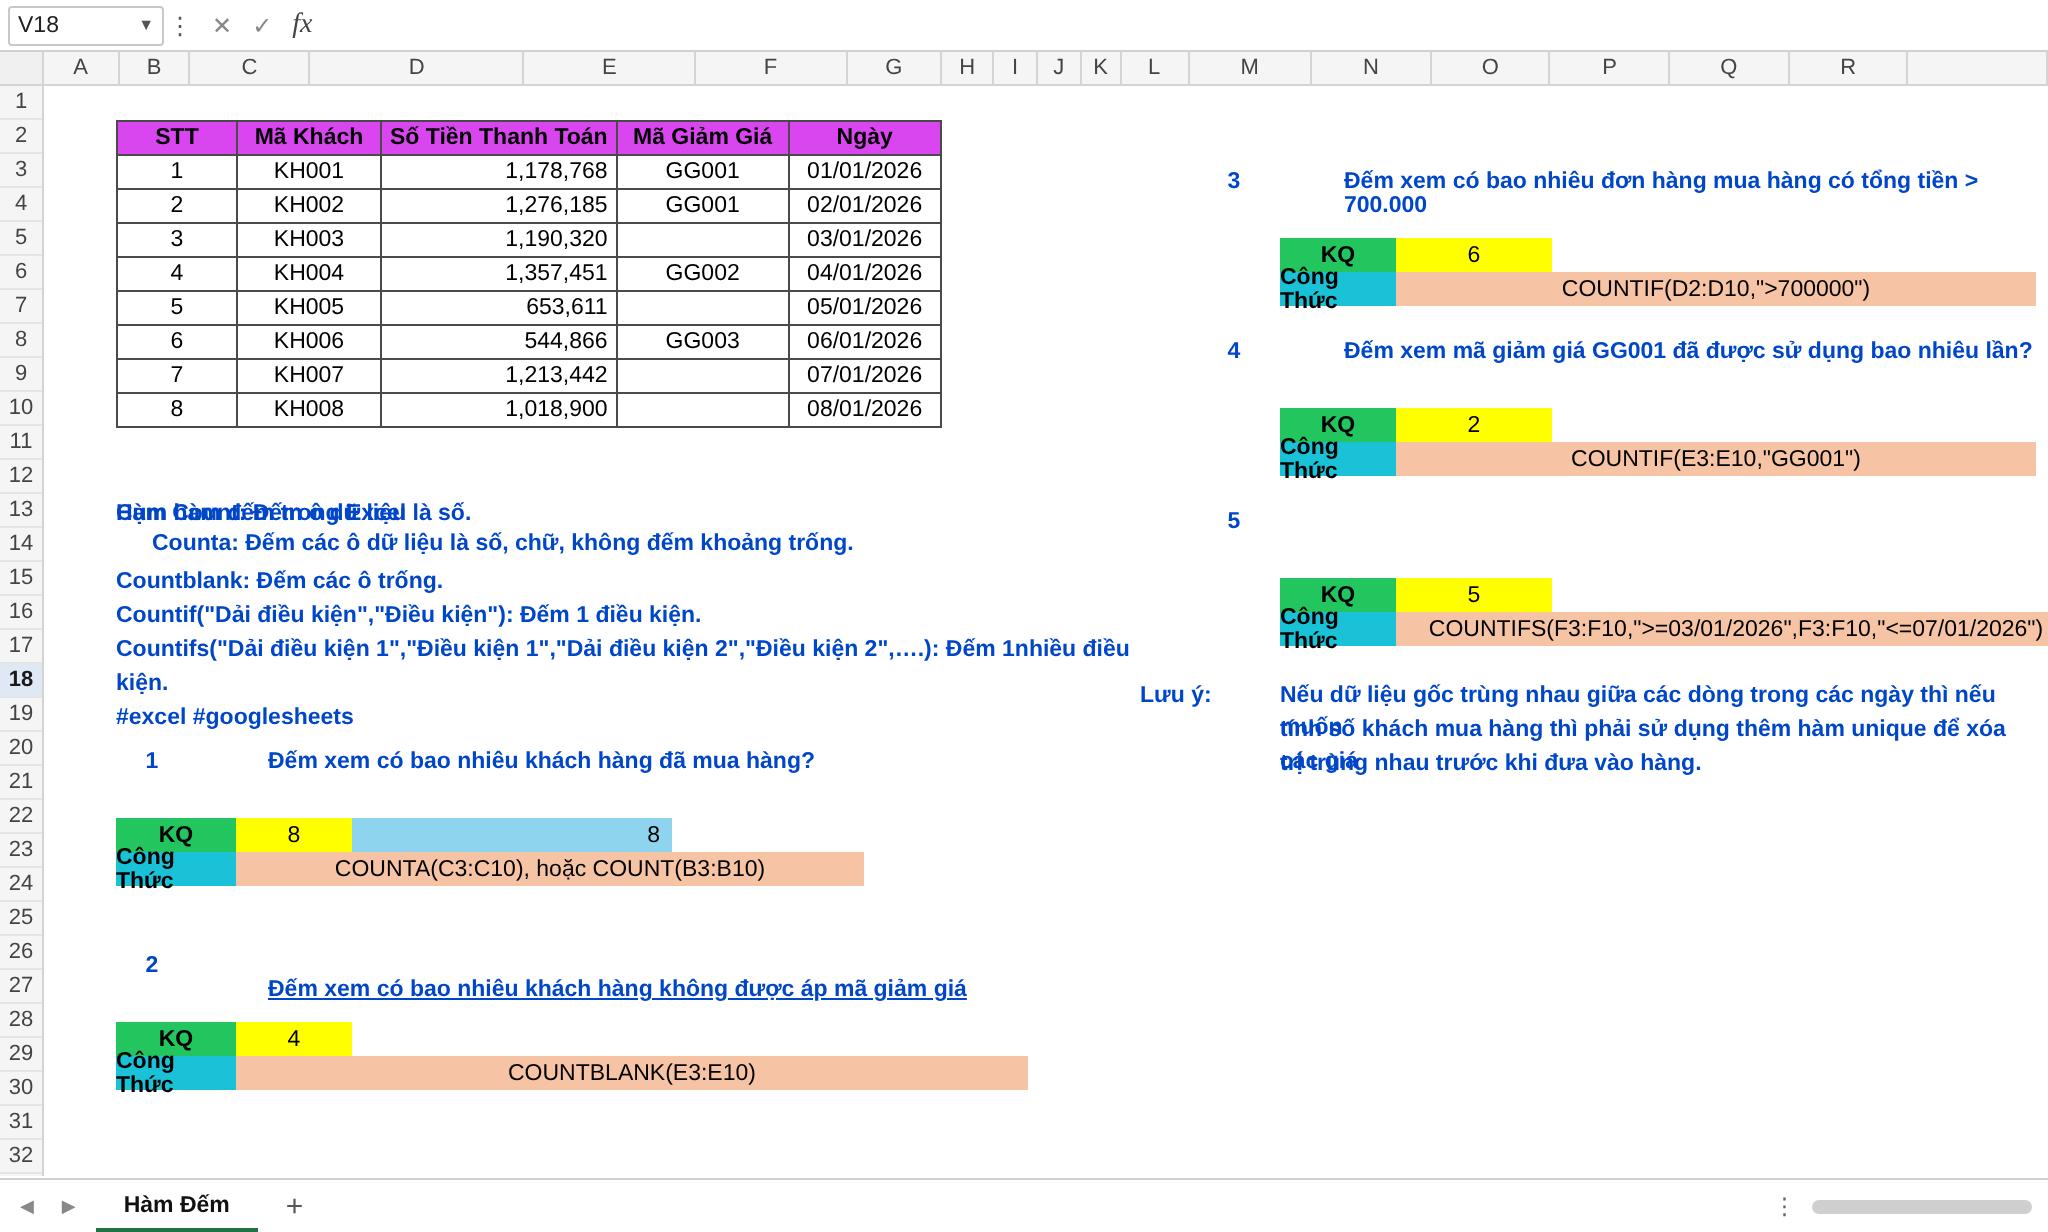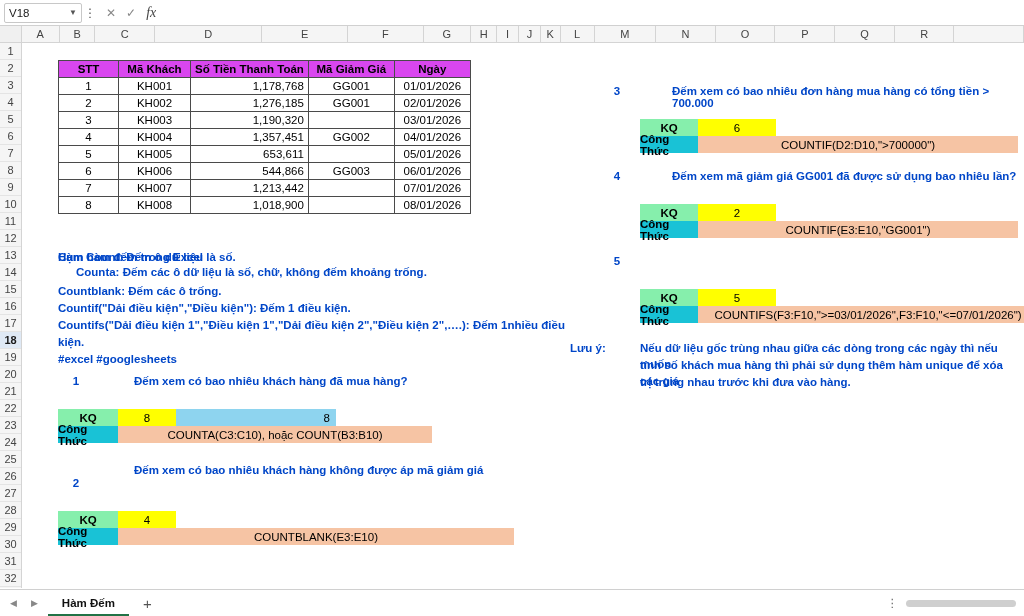--- a/index.html
+++ b/index.html
@@ -101,21 +101,21 @@
   .dtable td.r { text-align: right; }
 
   
   .note { color: #0046c8; font-weight: bold; font-size: 11.5px; line-height: 16px; }
   .qhead { color: #0046c8; font-weight: bold; font-size: 11.5px; padding-left: 32px; }
   .qnum { color: #0046c8; font-weight: bold; font-size: 11.5px; text-align: center; }
 
   
   .kqrow { display: flex; height: 17px; font-size: 11.5px; }
   .kq-label {
-    background: #86efac; font-weight: bold; color: #000;
+    background: #22c55e; font-weight: bold; color: #000;
     display: flex; align-items: center; justify-content: center;
   }
   .kq-val {
     background: #ffff00; display: flex; align-items: center; justify-content: center;
     color: #000;
   }
   .kq-val2 {
     background: #8ed4ef; display: flex; align-items: center; justify-content: flex-end;
     padding-right: 6px; color: #000;
   }
@@ -319,21 +319,21 @@
       </div>
     </div>
     <div class="cellbox" style="left:36px; top:383px;">
       <div class="kqrow">
         <div class="ct-label" style="width:60px">Công Thức</div>
         <div class="ct-val" style="width:314px">COUNTA(C3:C10), hoặc COUNT(B3:B10)</div>
       </div>
     </div>
 
     <div class="cellbox qnum" style="left:36px; top:434px; width:36px;">2</div>
-    <div class="cellbox qhead" style="left:80px; top:421px;">Đếm xem có bao nhiêu khách hàng không được áp mã giảm giá</div>
+    <div class="cellbox qhead" style="left:80px; top:446px;text-decoration:underline;">Đếm xem có bao nhiêu khách hàng không được áp mã giảm giá</div>
 
     <div class="cellbox" style="left:36px; top:468px;">
       <div class="kqrow">
         <div class="kq-label" style="width:60px">KQ</div>
         <div class="kq-val" style="width:58px">4</div>
       </div>
     </div>
     <div class="cellbox" style="left:36px; top:485px;">
       <div class="kqrow">
         <div class="ct-label" style="width:60px">Công Thức</div>

